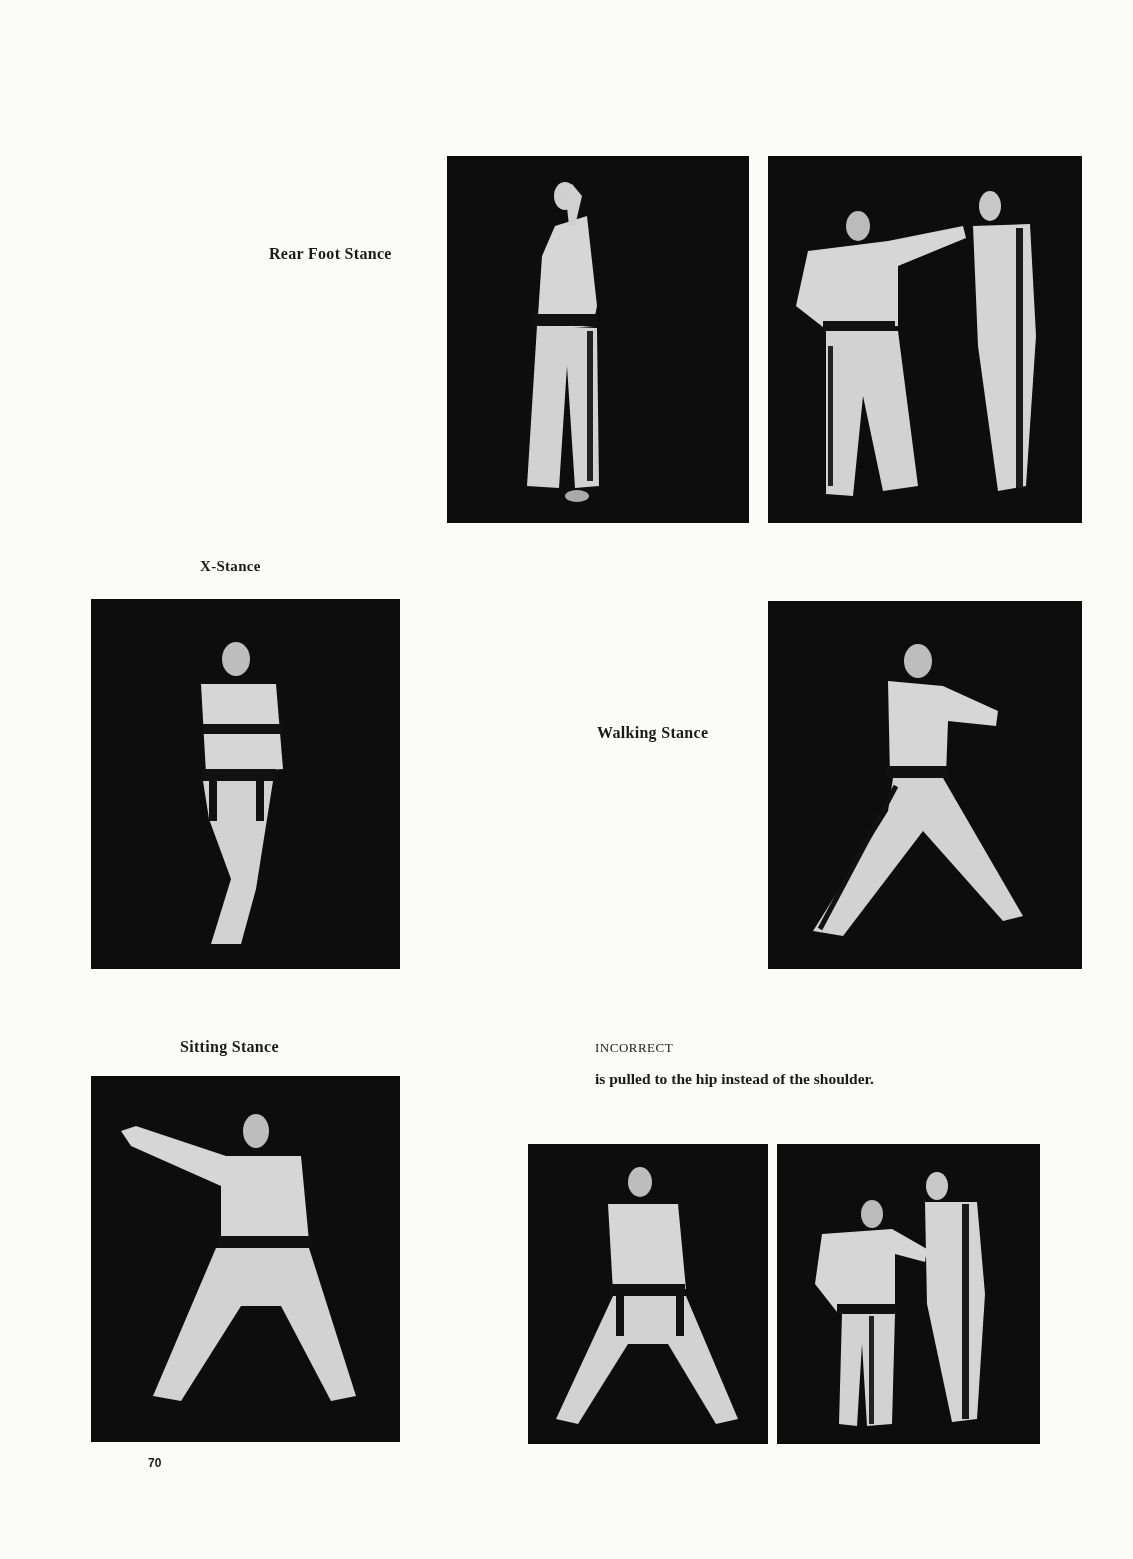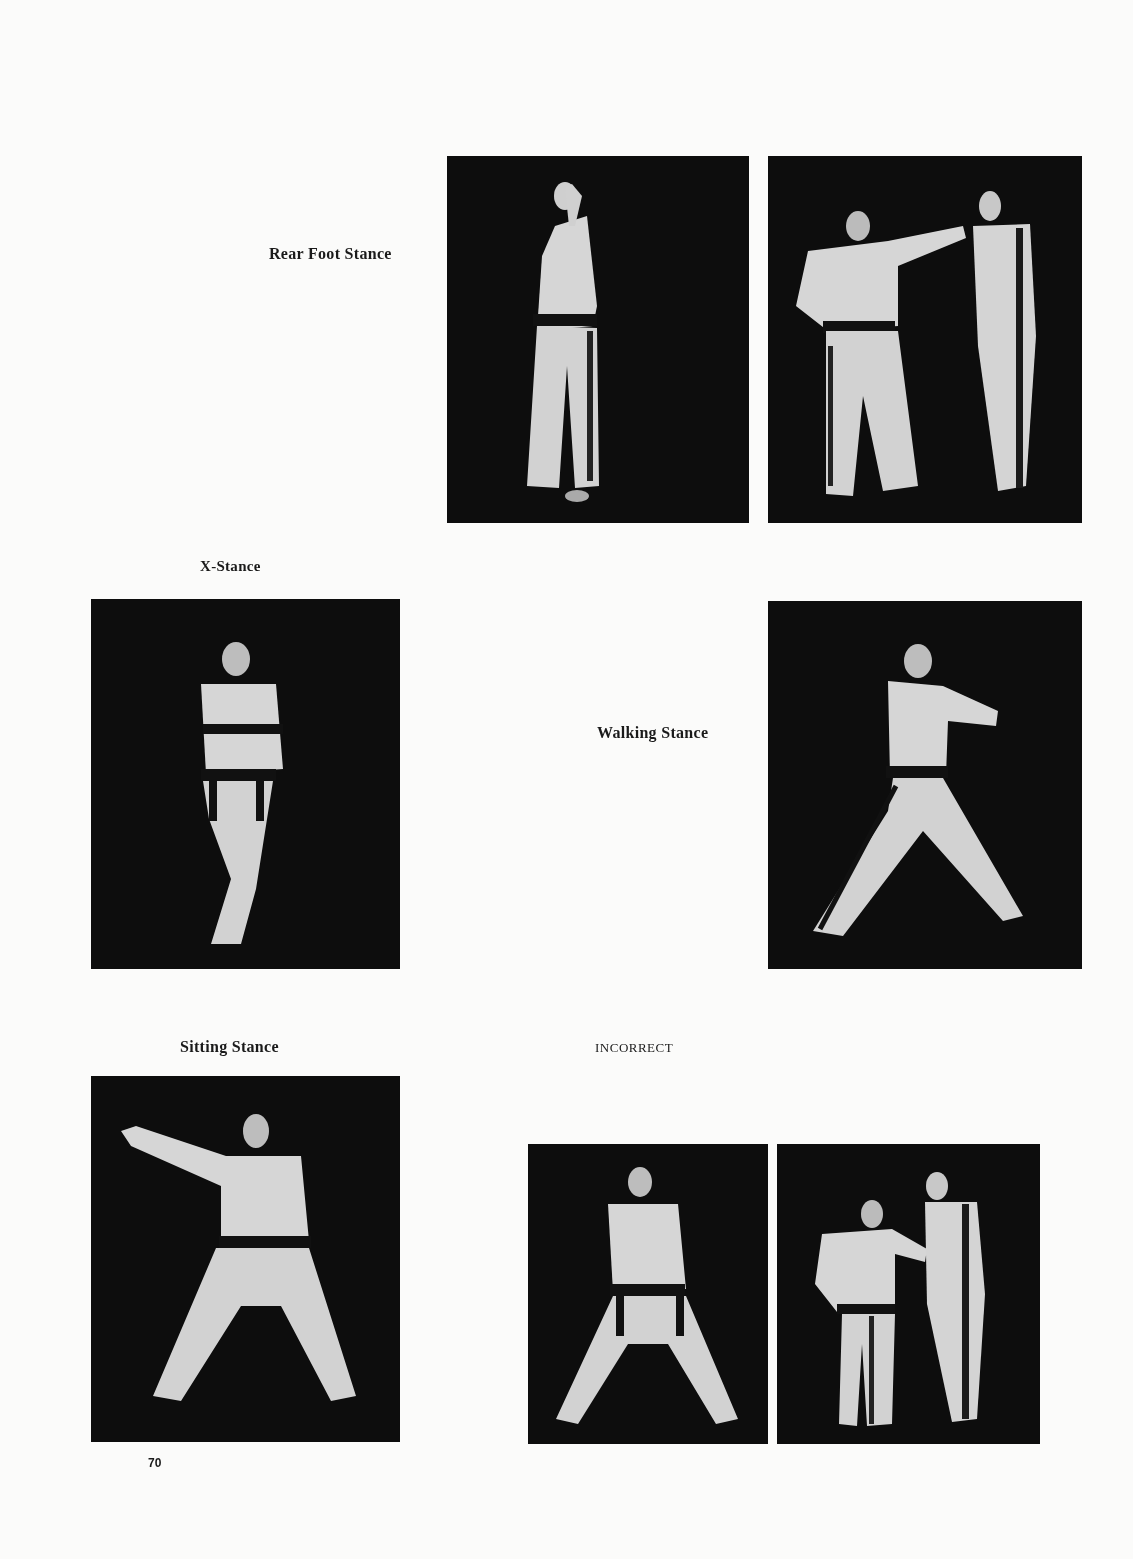--- a/index.html
+++ b/index.html
@@ -76,20 +76,21 @@
     <ellipse cx="165" cy="55" rx="13" ry="17" fill="#bdbdbd"></ellipse>
     <path d="M30 55 L45 50 L135 80 L210 80 L218 165 L130 170 L130 110 L40 70 Z" fill="#d6d6d6"></path>
     <rect x="128" y="160" width="92" height="12" fill="#111"></rect>
     <rect x="118" y="198" width="100" height="8" fill="#111"></rect>
     <path d="M125 172 L218 172 L265 320 L240 325 L190 230 L150 230 L90 325 L62 320 Z" fill="#d2d2d2"></path>
   </svg>
 </div>
 
 <div class="incorrect">INCORRECT</div>
 <div class="note">
+  <div>is pulled to the hip instead of the shoulder.</div>
 </div>
 
 <div class="photo" style="left:528px;top:1144px;width:240px;height:300px;">
   <svg viewBox="0 0 240 300">
     <ellipse cx="112" cy="38" rx="12" ry="15" fill="#bdbdbd"></ellipse>
     <path d="M80 60 L150 60 L158 145 L85 148 Z" fill="#d6d6d6"></path>
     <rect x="82" y="140" width="75" height="12" fill="#111"></rect>
     <path d="M85 152 L158 152 L210 275 L188 280 L140 200 L100 200 L50 280 L28 275 Z" fill="#d2d2d2"></path>
     <rect x="88" y="152" width="8" height="40" fill="#111"></rect>
     <rect x="148" y="152" width="8" height="40" fill="#111"></rect>

